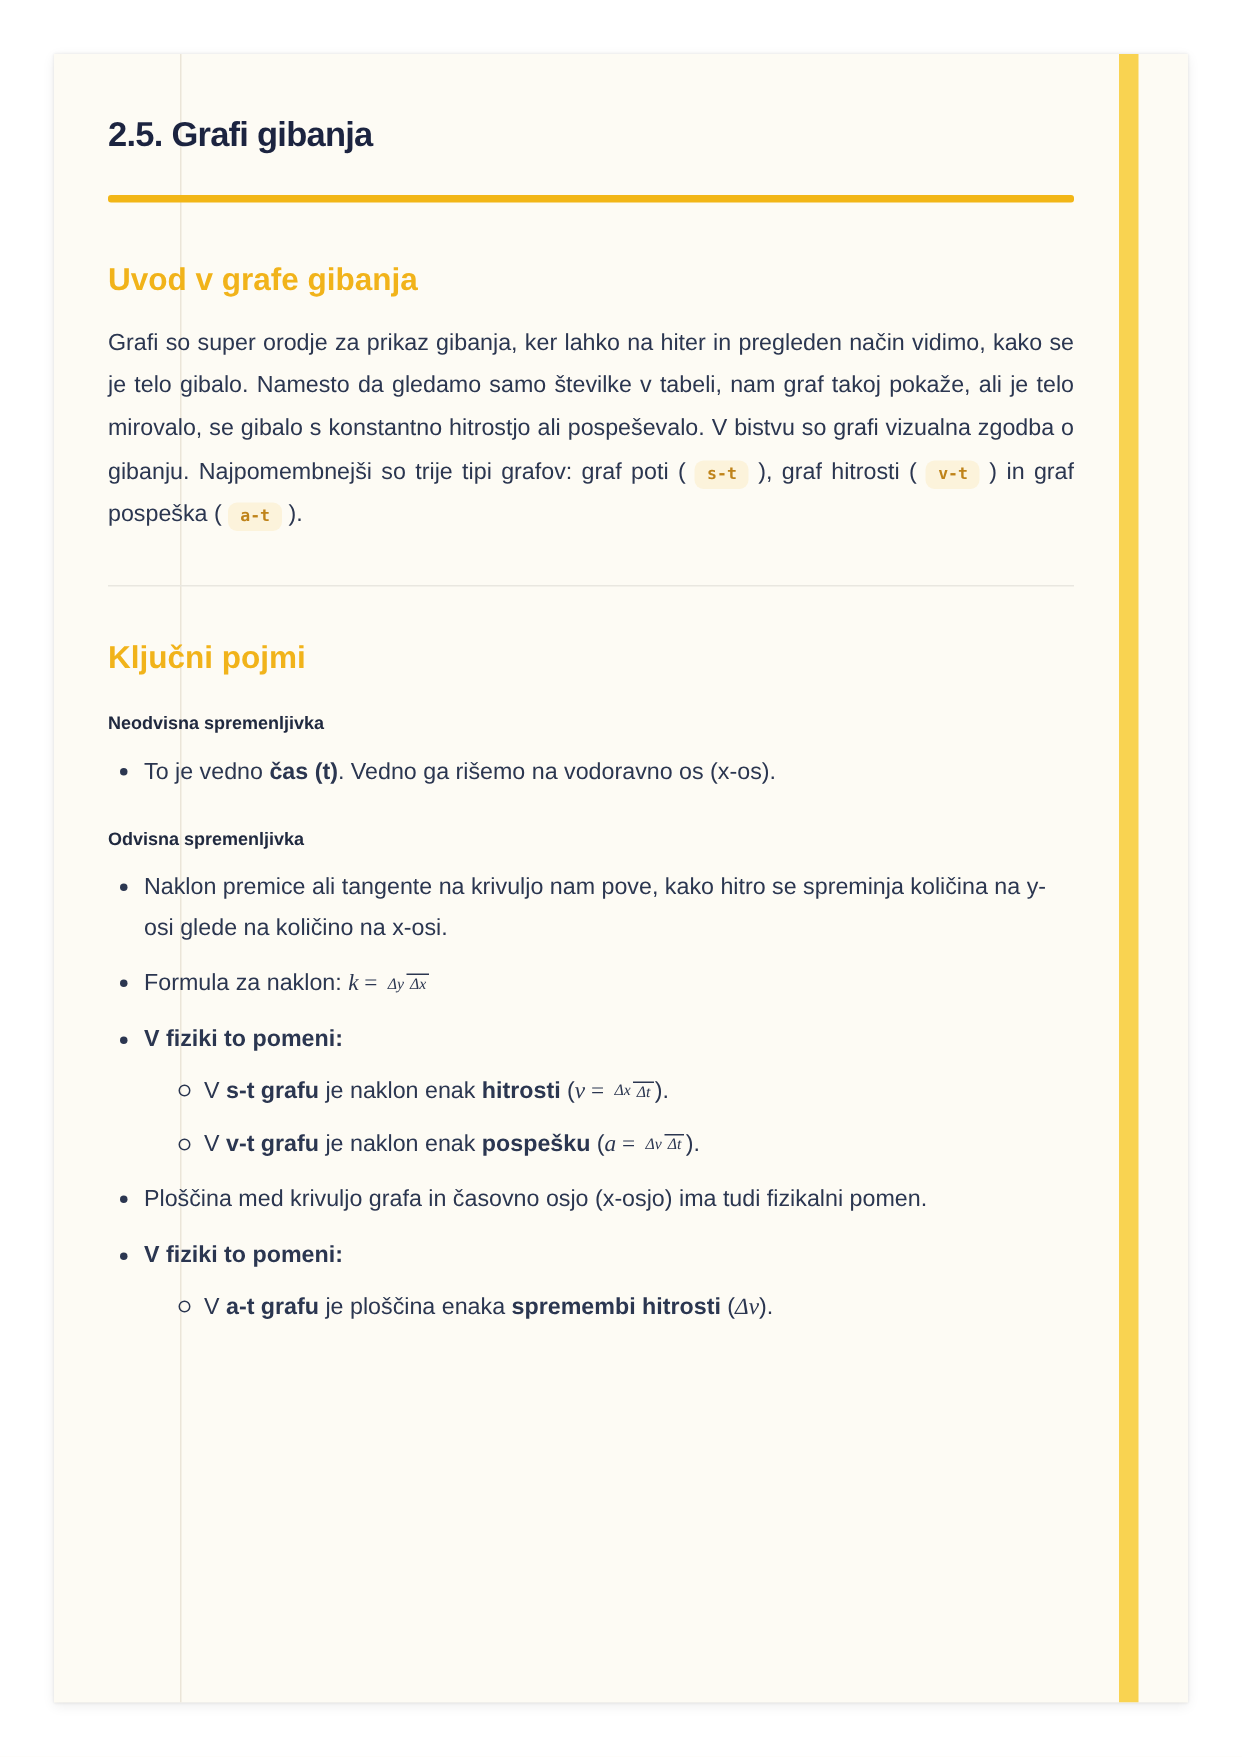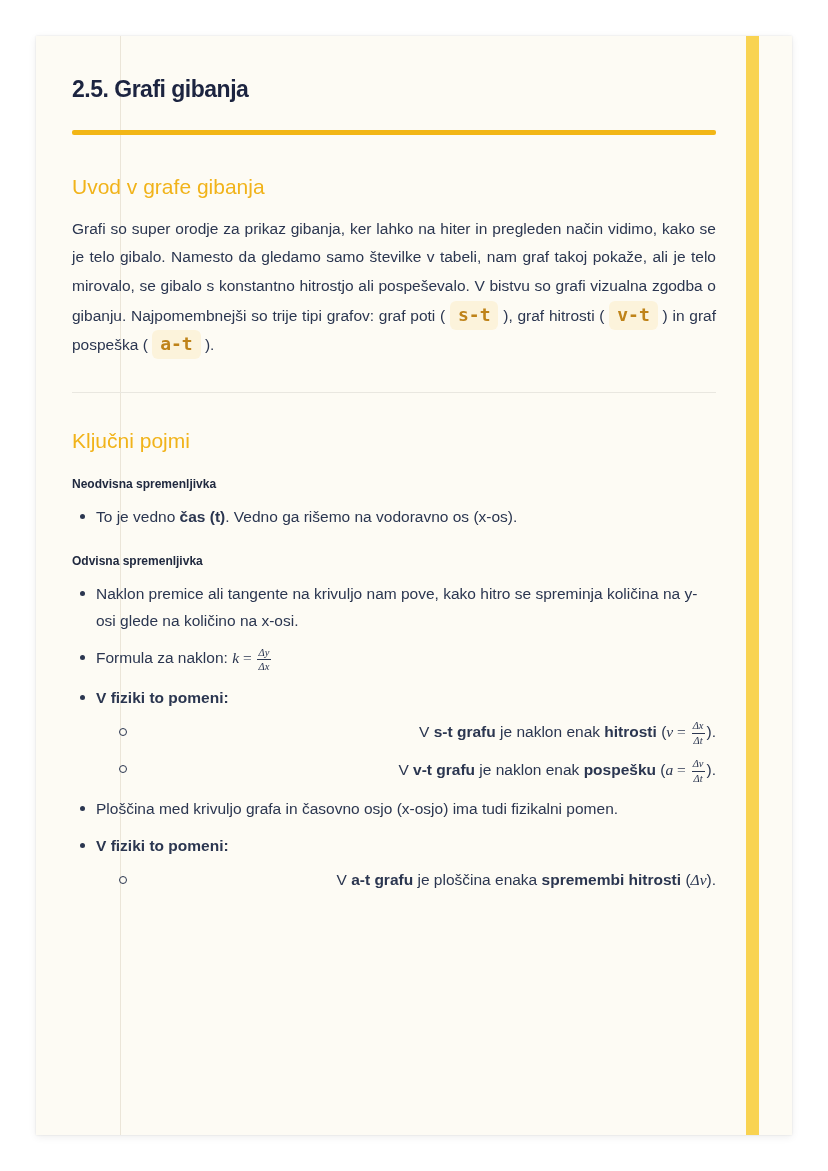--- a/index.html
+++ b/index.html
@@ -36,35 +36,35 @@
     font-size: 23px; line-height: 1.2;
     font-weight: 800; letter-spacing: -0.5px;
     color: #1C2440;
   }
   .title-rule {
     height: 5px; background: #F2B616;
     border-radius: 2px; margin: 0 0 40px;
   }
   h2.section-heading {
     margin: 0 0 16px;
-    font-size: 21px; font-weight: 400;
+    font-size: 21px; font-weight: 700;
     color: #F1B31A;
   }
   p.intro-p {
     margin: 0 0 32px;
     font-size: 15.5px; line-height: 1.85;
     text-align: justify;
     color: #2B3650;
   }
   .chip {
     display: inline-block;
     background: #FCF3DB;
     color: #BF8319;
     font-family: "DejaVu Sans Mono", monospace;
-    font-size: 18px; font-weight: 700;
+    font-size: 11px; font-weight: 700;
     line-height: 1.45;
     padding: 1px 8px 2px;
     border-radius: 6px;
     vertical-align: baseline;
   }
   hr.divider {
     border: 0; border-top: 1px solid #E9E7E0;
     margin: 0 0 36px;
   }
   h3.term-heading {
@@ -78,42 +78,42 @@
     padding-left: 24px;
     margin: 0 0 10px;
     font-size: 15.5px; line-height: 1.75;
   }
   li.bullet::before {
     content: ""; position: absolute;
     left: 8px; top: 0.72em;
     width: 5px; height: 5px; border-radius: 50%;
     background: #2B3650;
   }
-  ul.subs { list-style: none; margin: 8px 0 2px; padding: 0 0 0 18px; text-align: right; }
+  ul.subs { list-style: none; margin: 8px 0 2px; padding: 0 0 0 18px; }
   li.sub {
     position: relative;
     padding-left: 22px;
     margin: 0 0 9px;
     font-size: 15.5px; line-height: 1.7;
   }
   li.sub::before {
     content: ""; position: absolute;
     left: 5px; top: 0.56em;
     width: 6px; height: 6px; border-radius: 50%;
     border: 1.5px solid #2B3650; background: transparent;
   }
   .b { font-weight: 700; }
   .math {
     font-family: "Liberation Serif", serif;
     font-size: 15.5px;
     white-space: nowrap;
   }
   .mvar { font-style: italic; }
   .frac {
-    display: inline-flex; flex-direction: column; align-items: center;
+    display: inline-flex; flex-direction: row; align-items: center;
     vertical-align: middle;
     font-size: 10.5px; line-height: 1.3;
     font-style: italic;
     padding: 0 1px;
   }
   .frac .den { border-top: 1px solid currentColor; padding: 0 2px; }
   .frac .num { padding: 0 2px; }
 </style>
 </head>
 <body>

